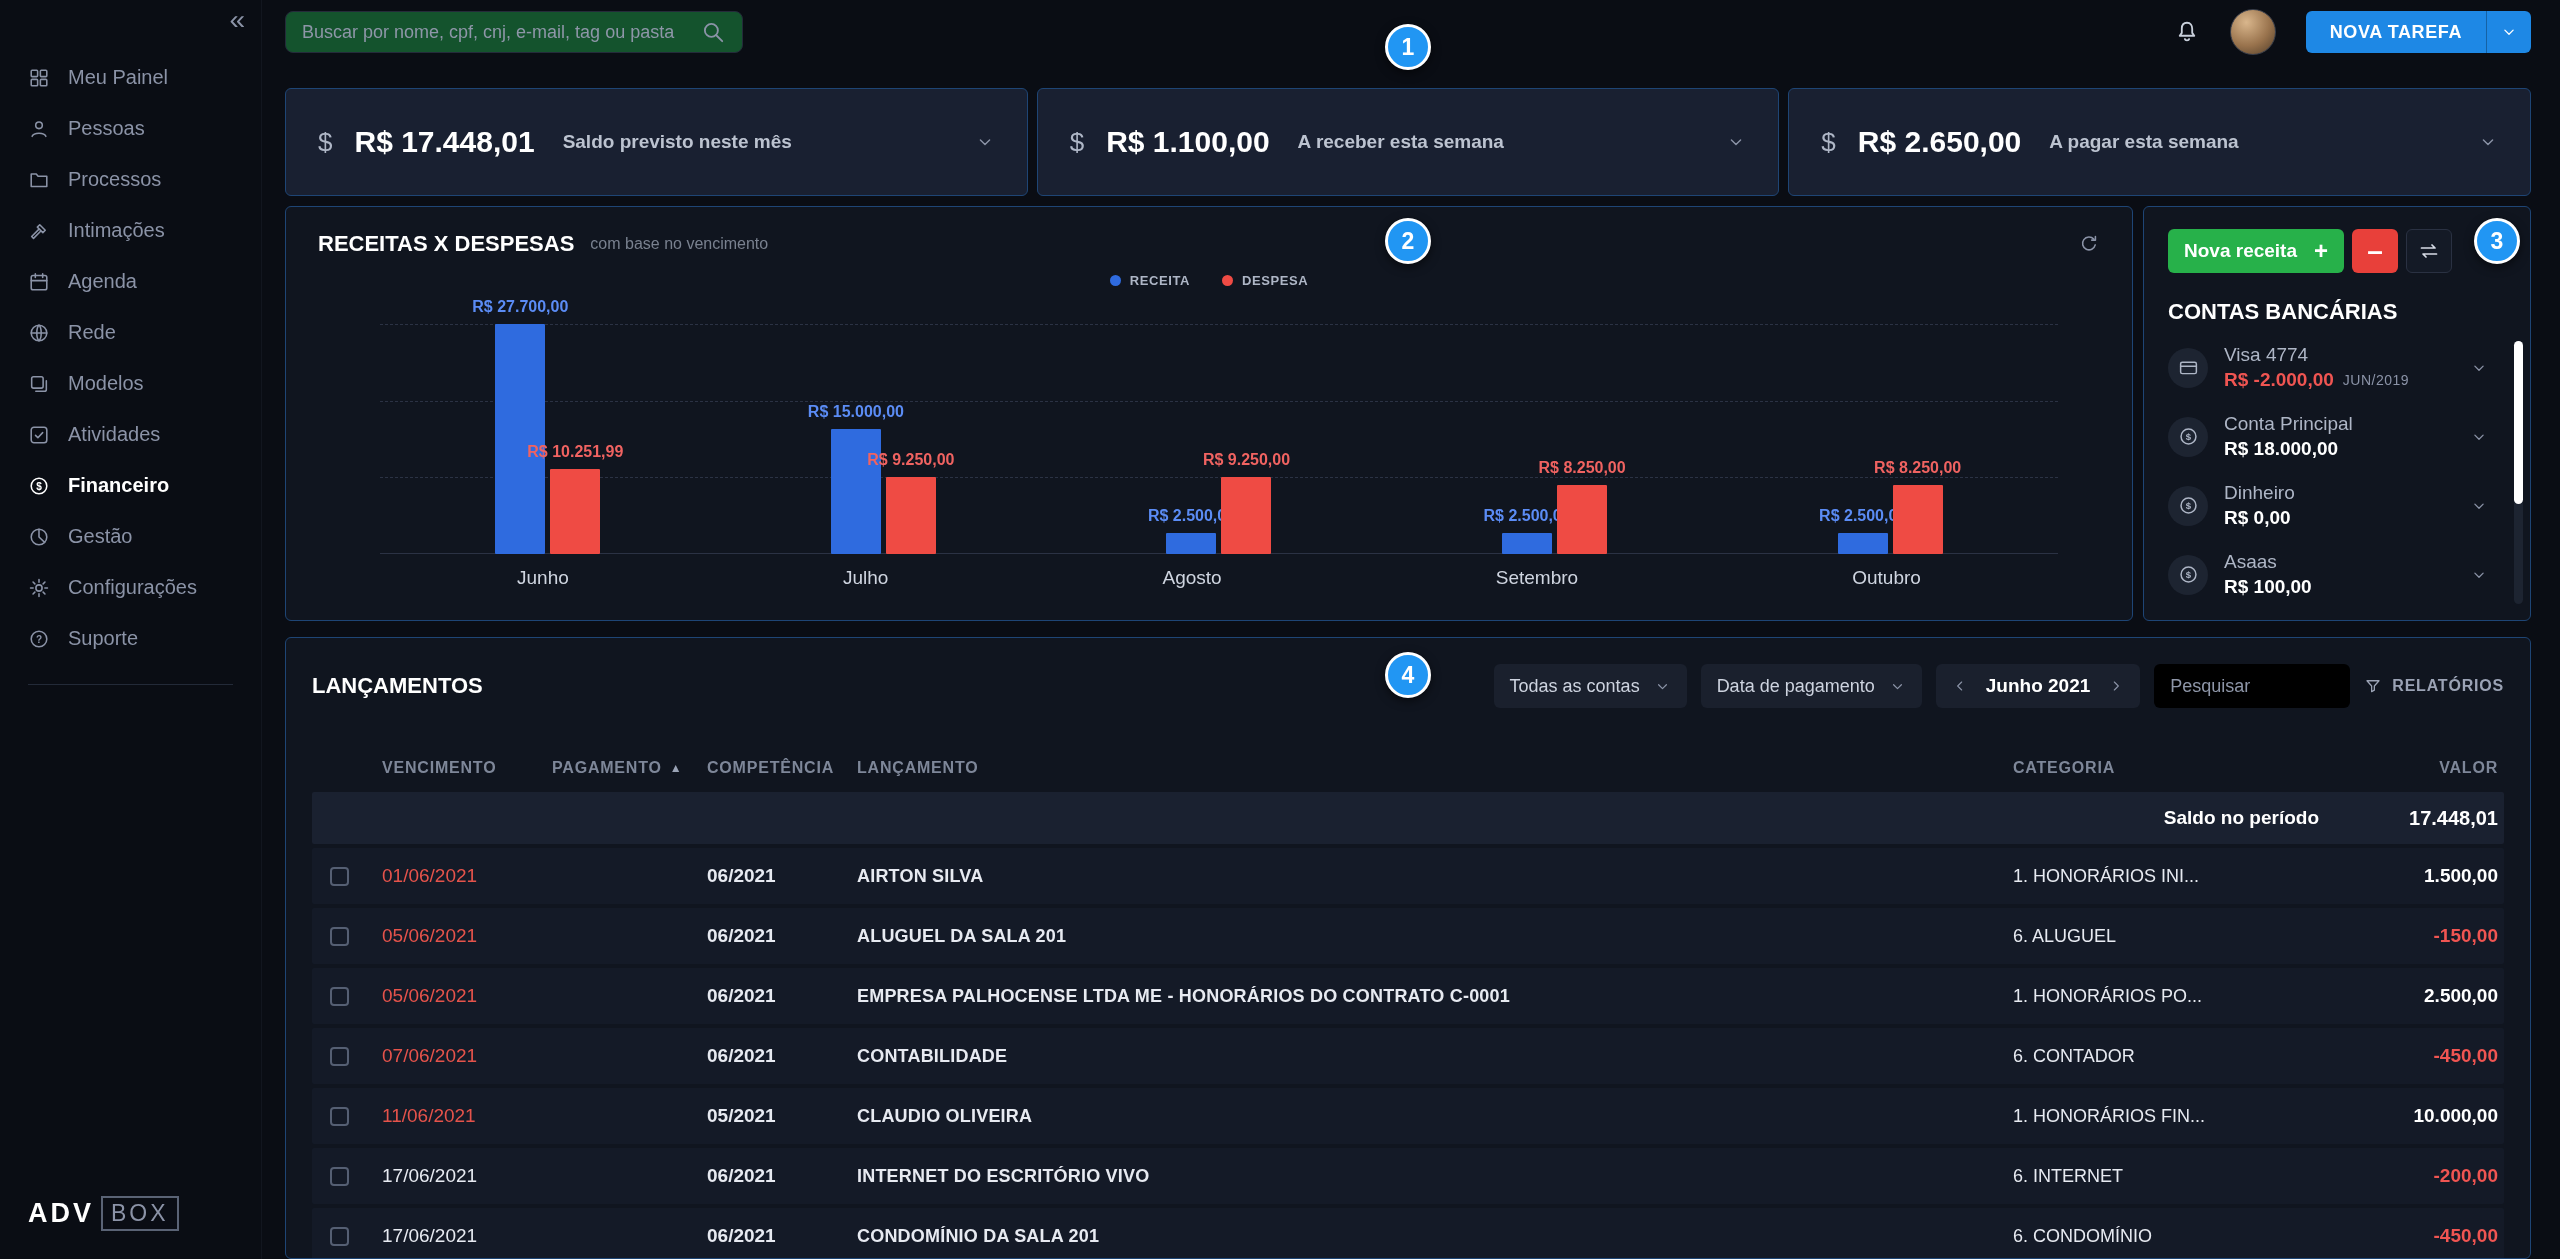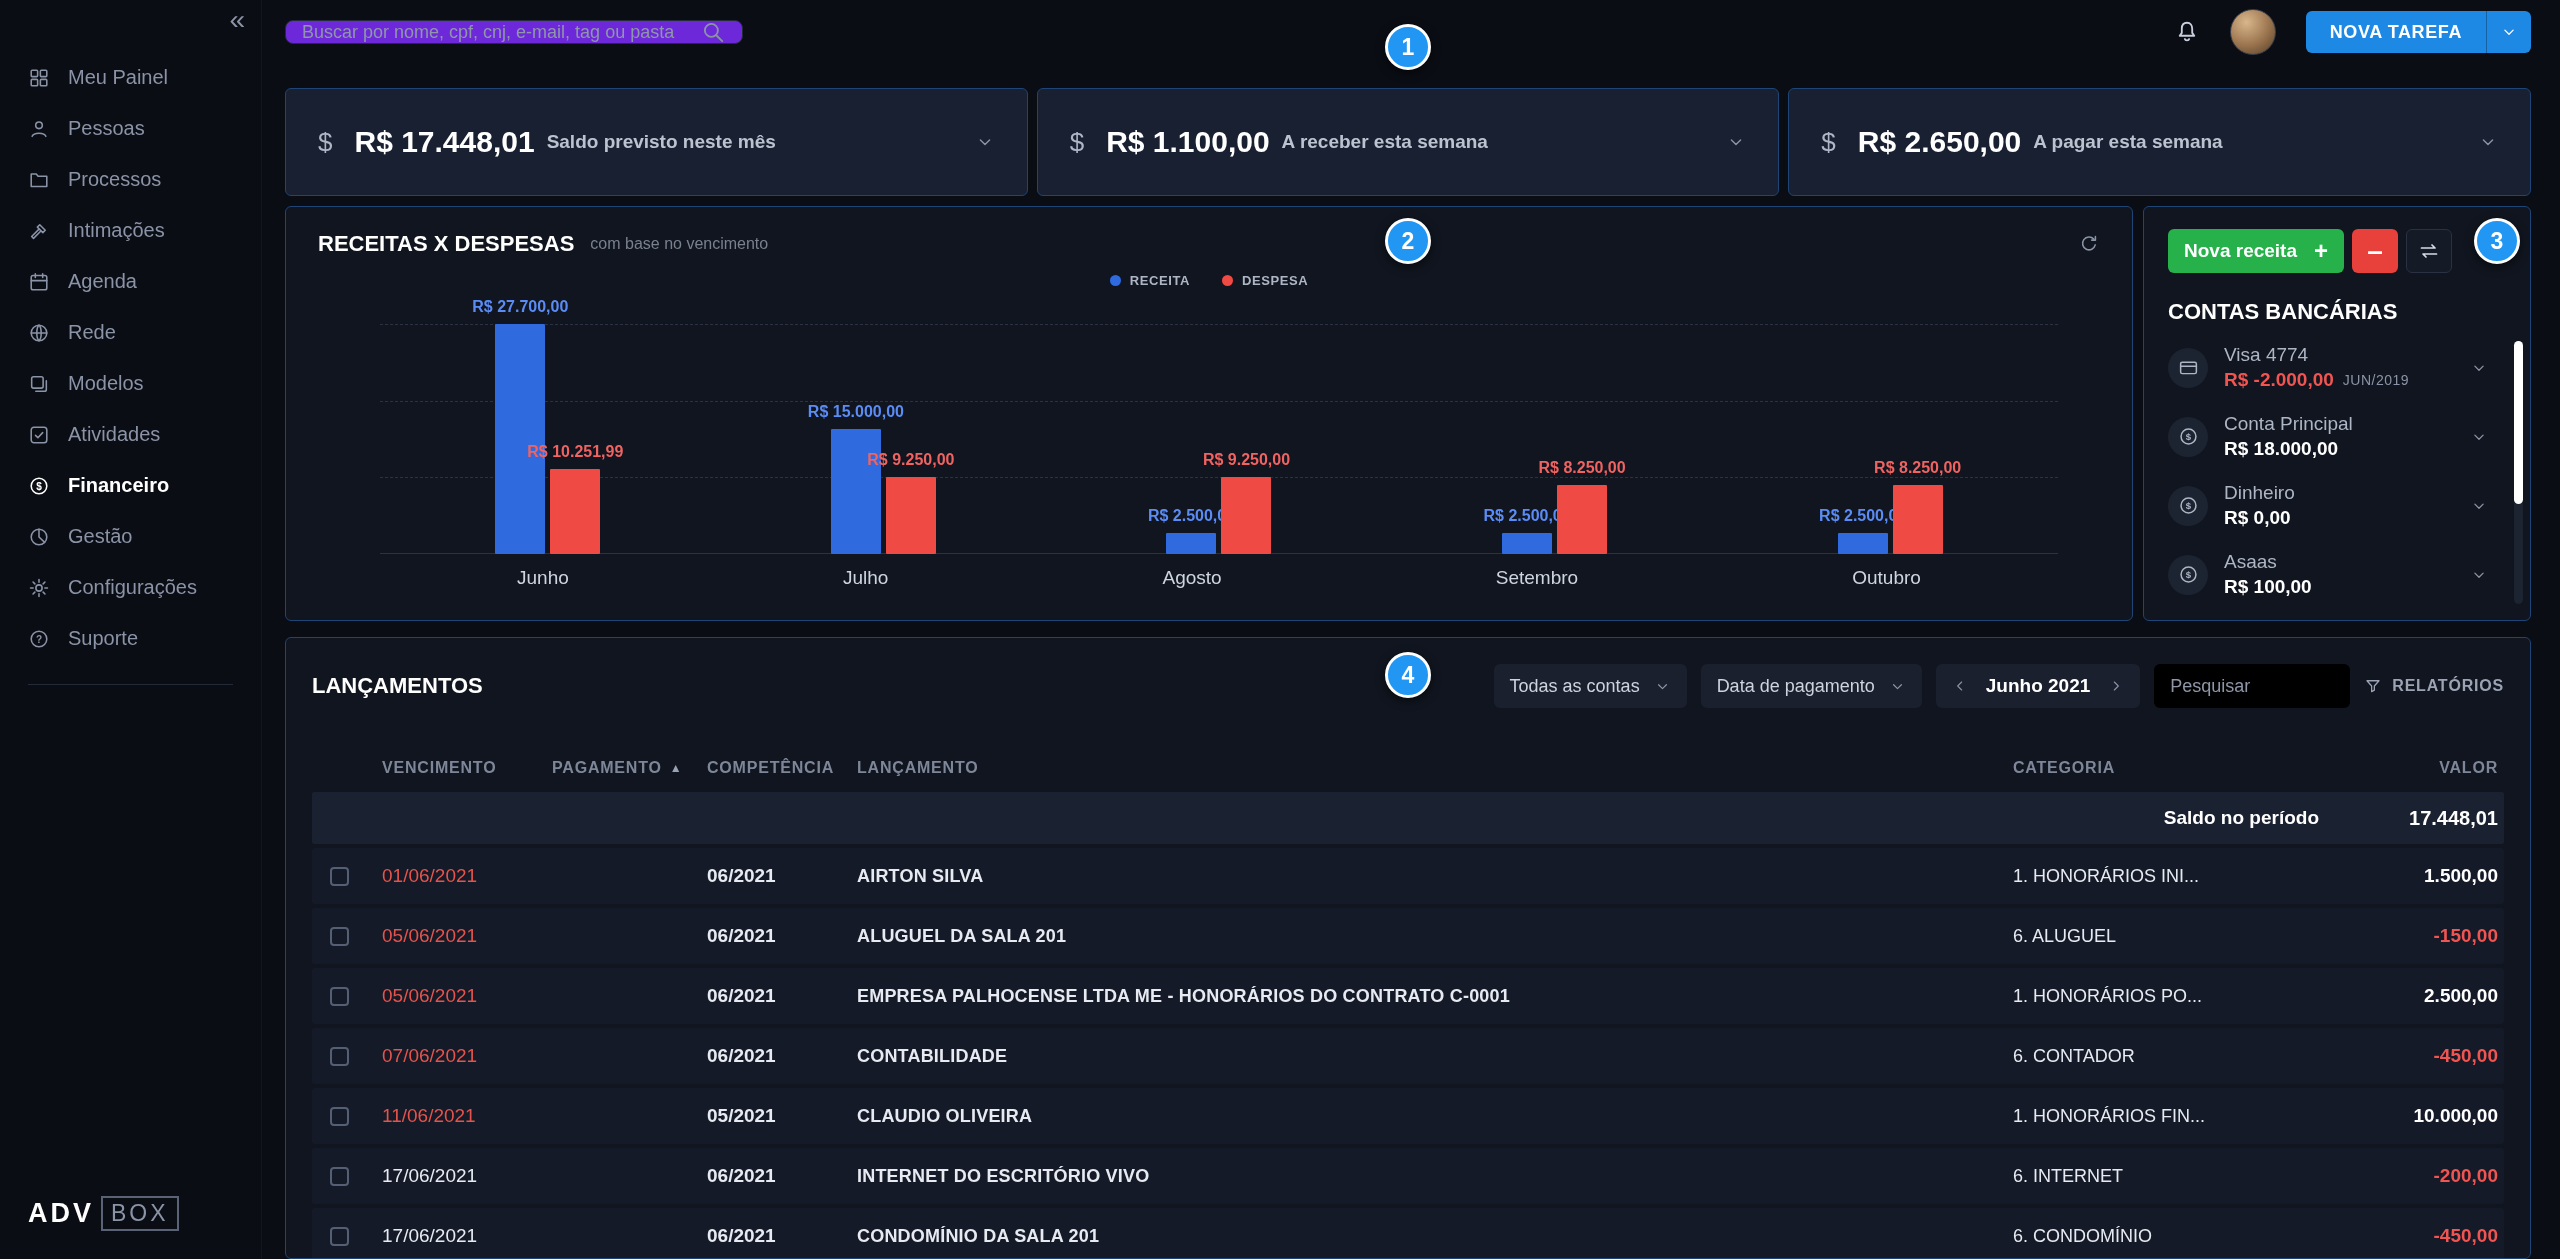--- a/index.html
+++ b/index.html
@@ -17,21 +17,21 @@
   .icn{stroke:currentColor;fill:none;stroke-width:1.7;stroke-linecap:round;stroke-linejoin:round;width:22px;height:22px;flex:0 0 auto}
   .divider{border-top:1px solid #232a38;margin:20px 28px}
   .flink{padding:12px 28px;color:#9ba3b5;font-size:20px;cursor:pointer}
   .logo{position:absolute;bottom:28px;left:28px;display:flex;align-items:center;gap:7px}
   .logo-a{font-size:27px;font-weight:bold;letter-spacing:3px;color:#fff}
   .logo-b{font-size:23px;letter-spacing:3px;color:#8b93a7;border:2px solid #5a6375;padding:2px 8px}
 
   
   .main{flex:1;display:flex;flex-direction:column;padding:0 29px 0 23px;min-width:0}
   .topbar{height:64px;display:flex;align-items:center;justify-content:space-between}
-  .search{width:458px;height:24px;background:#6d28d9;border:1px solid #242b3a;border-radius:8px;
+  .search{width:458px;height:42px;background:#14532d;border:1px solid #242b3a;border-radius:8px;
     display:flex;align-items:center;padding:0 16px;gap:12px}
   .search input{flex:1;background:transparent;border:none;outline:none;color:#aeb6c6;font-size:18px;font-family:inherit}
   .search input::placeholder{color:#8e96a8}
   .search .icn{width:20px;height:20px;color:#8b93a7}
   .topbar-right{display:flex;align-items:center;gap:30px}
   .bell{color:#c9d0dc;display:flex}
   .bell .icn{width:26px;height:26px}
   .avatar{width:46px;height:46px;border-radius:50%;border:1px solid #3a3f4b;
     background:radial-gradient(circle at 35% 28%,#d9b68c,#99734d 55%,#503c28)}
   .btn-new-task{height:42px;background:#1e88e5;border-radius:6px;display:flex;align-items:center;
@@ -39,21 +39,21 @@
   .btn-new-task .lbl{padding:0 24px}
   .btn-new-task .sep{width:1px;height:42px;background:rgba(0,0,0,.28)}
   .btn-new-task .icn{width:18px;height:18px;margin:0 13px;color:#fff}
 
   
   .summary-row{display:flex;gap:9px;margin-top:24px}
   .sum-card{flex:1;height:108px;background:#192031;border:1px solid #1e4575;border-radius:6px;
     display:flex;align-items:center;padding:0 32px;cursor:pointer}
   .cur{color:#aeb6c6;font-size:26px;margin-right:22px}
   .sum-value{font-size:30px;font-weight:bold;color:#fff;white-space:nowrap}
-  .sum-label{font-size:19px;color:#bcc3d0;font-weight:bold;margin-left:12px;white-space:nowrap}
+  .sum-label{font-size:19px;color:#bcc3d0;font-weight:bold;margin-left:28px;white-space:nowrap}
   .sum-chev{margin-left:auto;color:#8b93a7;width:20px;height:20px}
 
   
   .middle-row{display:flex;gap:10px;margin-top:10px}
   .chart-card{flex:1;min-width:0;height:415px;background:#10151f;border:1px solid #1e4575;border-radius:6px;padding:24px 32px;position:relative}
   .chart-header{display:flex;align-items:center}
   .chart-title{font-size:22px;font-weight:bold;color:#fff}
   .chart-sub{font-size:16px;color:#79818f;margin-left:16px}
   .refresh{margin-left:auto;color:#8b93a7;cursor:pointer;display:flex}
   .refresh .icn{width:22px;height:22px}

